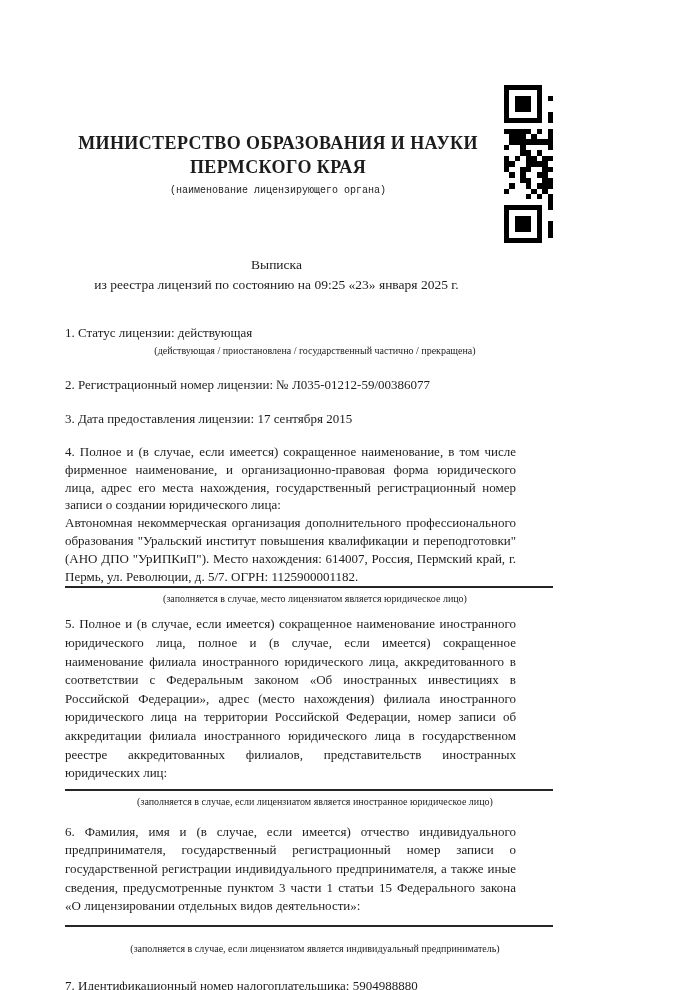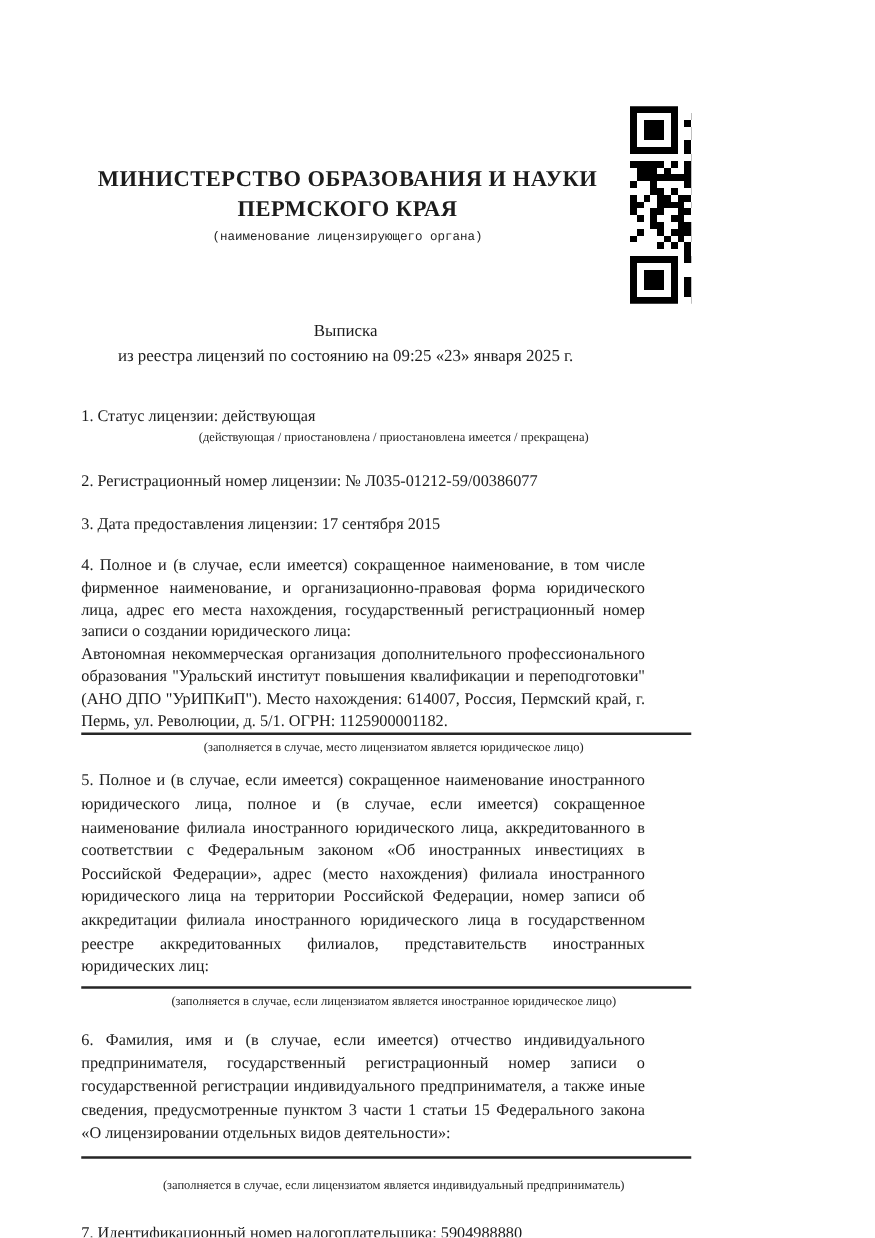--- a/index.html
+++ b/index.html
@@ -109,28 +109,28 @@
     <div class="ministry-line">ПЕРМСКОГО КРАЯ</div>
     <div class="ministry-caption">(наименование лицензирующего органа)</div>
   </div>
 
   <div class="doc-title">
     <div>Выписка</div>
     <div>из реестра лицензий по состоянию на 09:25 «23» января 2025 г.</div>
   </div>
 
   <div class="item mt-p1">1. Статус лицензии: действующая</div>
-  <div class="small-caption mt-cap1">(действующая / приостановлена / приостановлена имеется / прекращена)</div>
+  <div class="small-caption mt-cap1">(действующая / приостановлена / государственный частично / прекращена)</div>
 
   <div class="item mt-p2">2. Регистрационный номер лицензии: № Л035-01212-59/00386077</div>
 
   <div class="item mt-p3">3. Дата предоставления лицензии: 17 сентября 2015</div>
 
   <div class="justify p4 mt-p4">4. Полное и (в случае, если имеется) сокращенное наименование, в том числе фирменное наименование, и организационно-правовая форма юридического лица, адрес его места нахождения, государственный регистрационный номер записи о создании юридического лица:</div>
-  <div class="justify p4">Автономная некоммерческая организация дополнительного профессионального образования "Уральский институт повышения квалификации и переподготовки" (АНО ДПО "УрИПКиП"). Место нахождения: 614007, Россия, Пермский край, г. Пермь, ул. Революции, д. 5/1. ОГРН: 1125900001182.</div>
+  <div class="justify p4">Автономная некоммерческая организация дополнительного профессионального образования "Уральский институт повышения квалификации и переподготовки" (АНО ДПО "УрИПКиП"). Место нахождения: 614007, Россия, Пермский край, г. Пермь, ул. Революции, д. 5/7. ОГРН: 1125900001182.</div>
   <div class="rule mt-rule1"></div>
   <div class="small-caption mt-capr1">(заполняется в случае, место лицензиатом является юридическое лицо)</div>
 
   <div class="justify mt-p5">5. Полное и (в случае, если имеется) сокращенное наименование иностранного юридического лица, полное и (в случае, если имеется) сокращенное наименование филиала иностранного юридического лица, аккредитованного в соответствии с Федеральным законом «Об иностранных инвестициях в Российской Федерации», адрес (место нахождения) филиала иностранного юридического лица на территории Российской Федерации, номер записи об аккредитации филиала иностранного юридического лица в государственном реестре аккредитованных филиалов, представительств иностранных юридических лиц:</div>
   <div class="rule mt-rule2"></div>
   <div class="small-caption mt-capr2">(заполняется в случае, если лицензиатом является иностранное юридическое лицо)</div>
 
   <div class="justify mt-p6">6. Фамилия, имя и (в случае, если имеется) отчество индивидуального предпринимателя, государственный регистрационный номер записи о государственной регистрации индивидуального предпринимателя, а также иные сведения, предусмотренные пунктом 3 части 1 статьи 15 Федерального закона «О лицензировании отдельных видов деятельности»:</div>
   <div class="rule mt-rule3"></div>
   <div class="small-caption mt-capr3">(заполняется в случае, если лицензиатом является индивидуальный предприниматель)</div>

